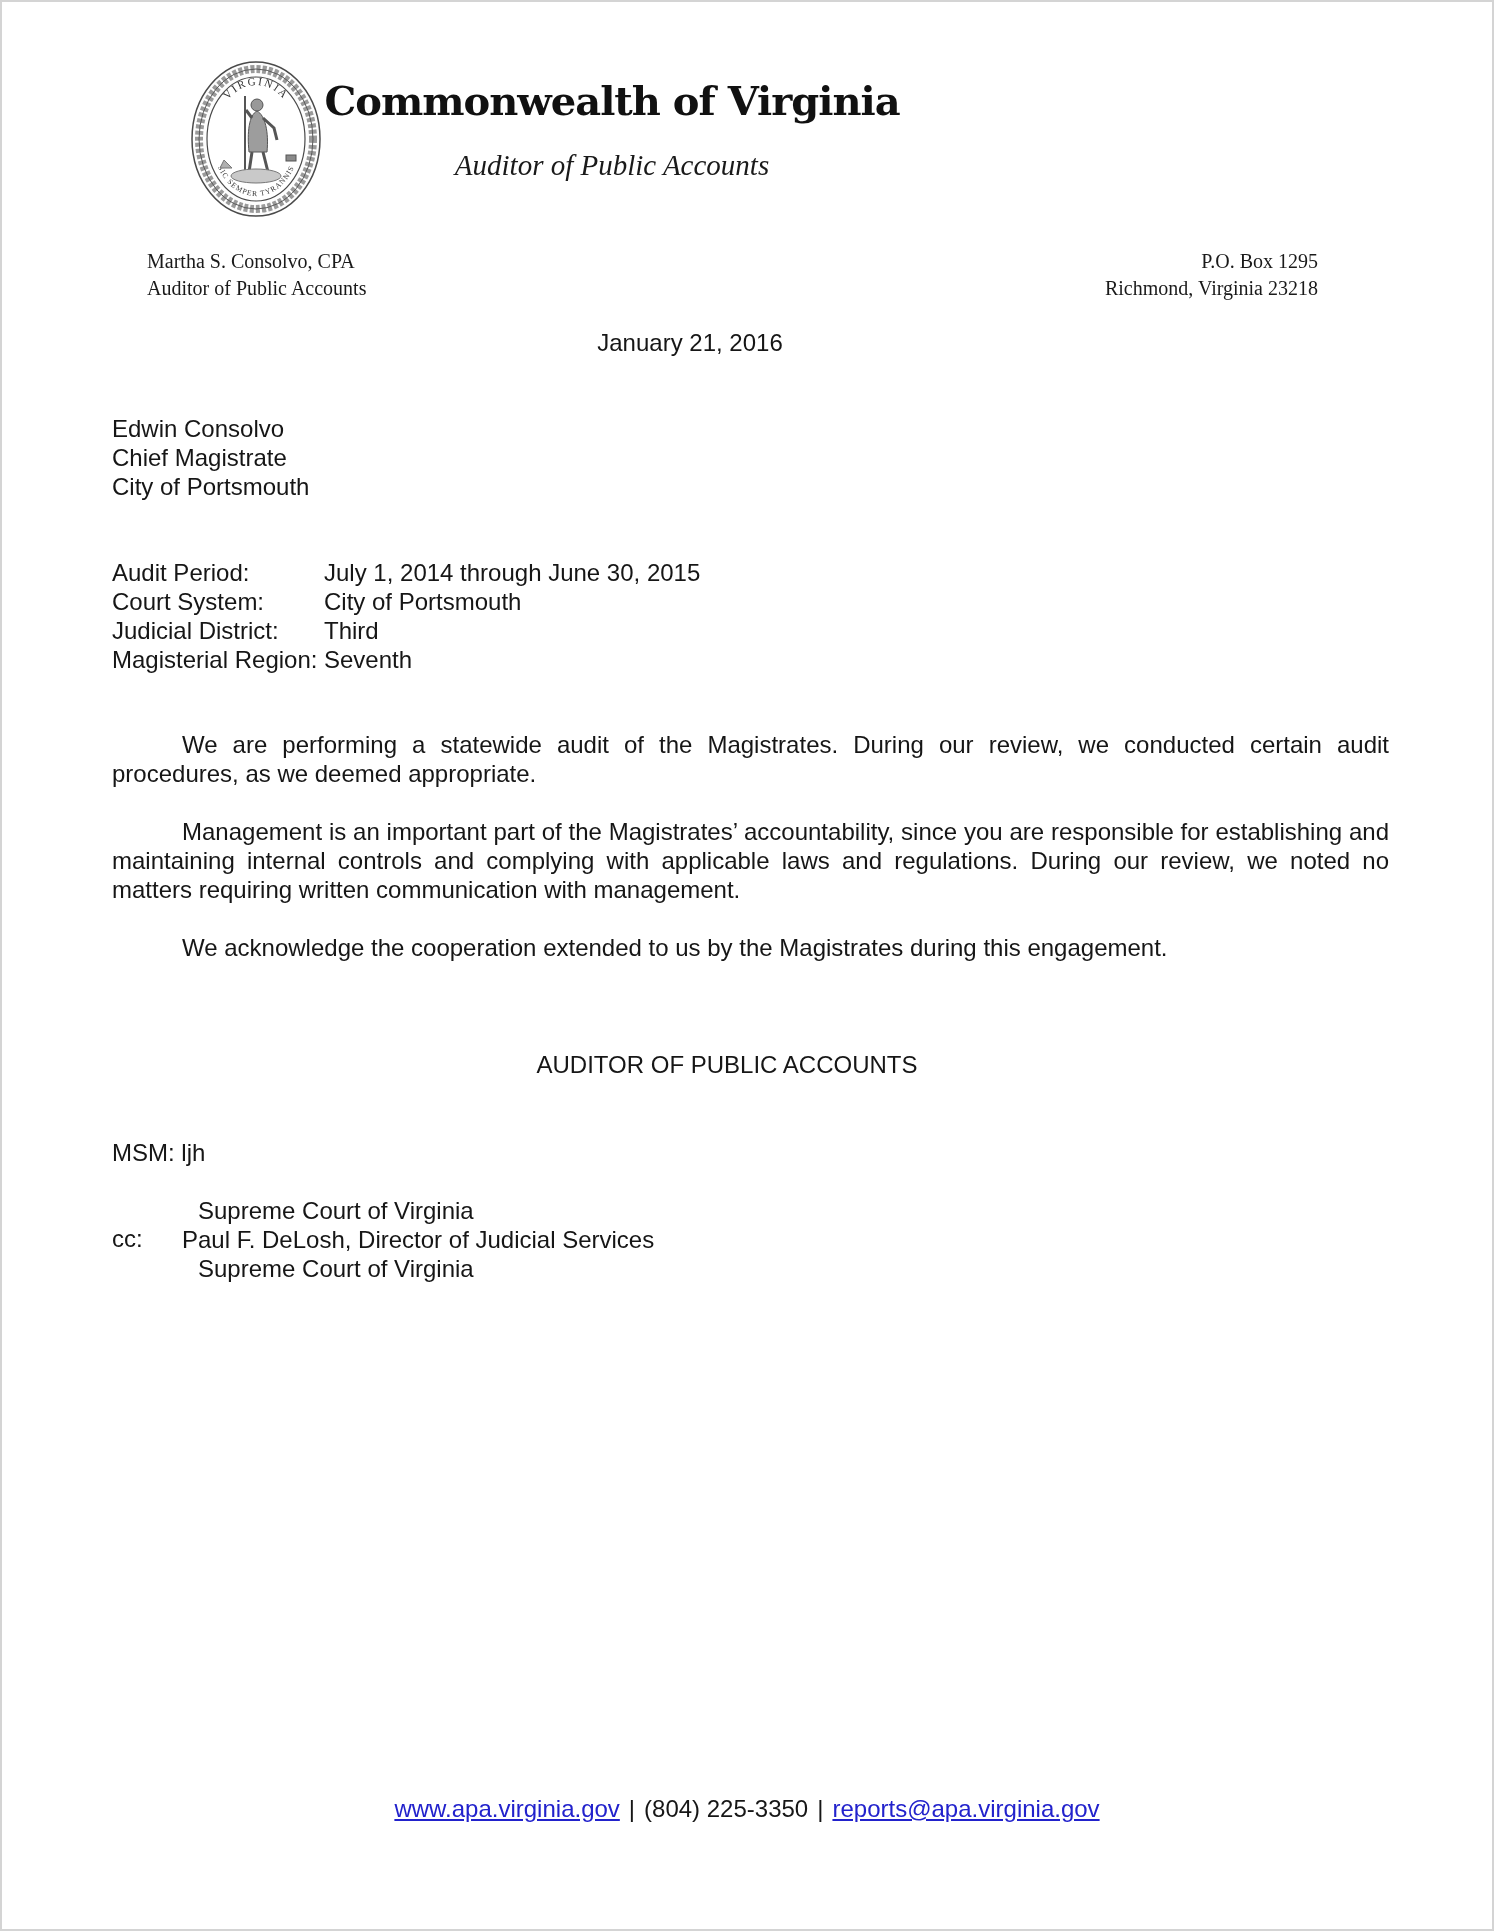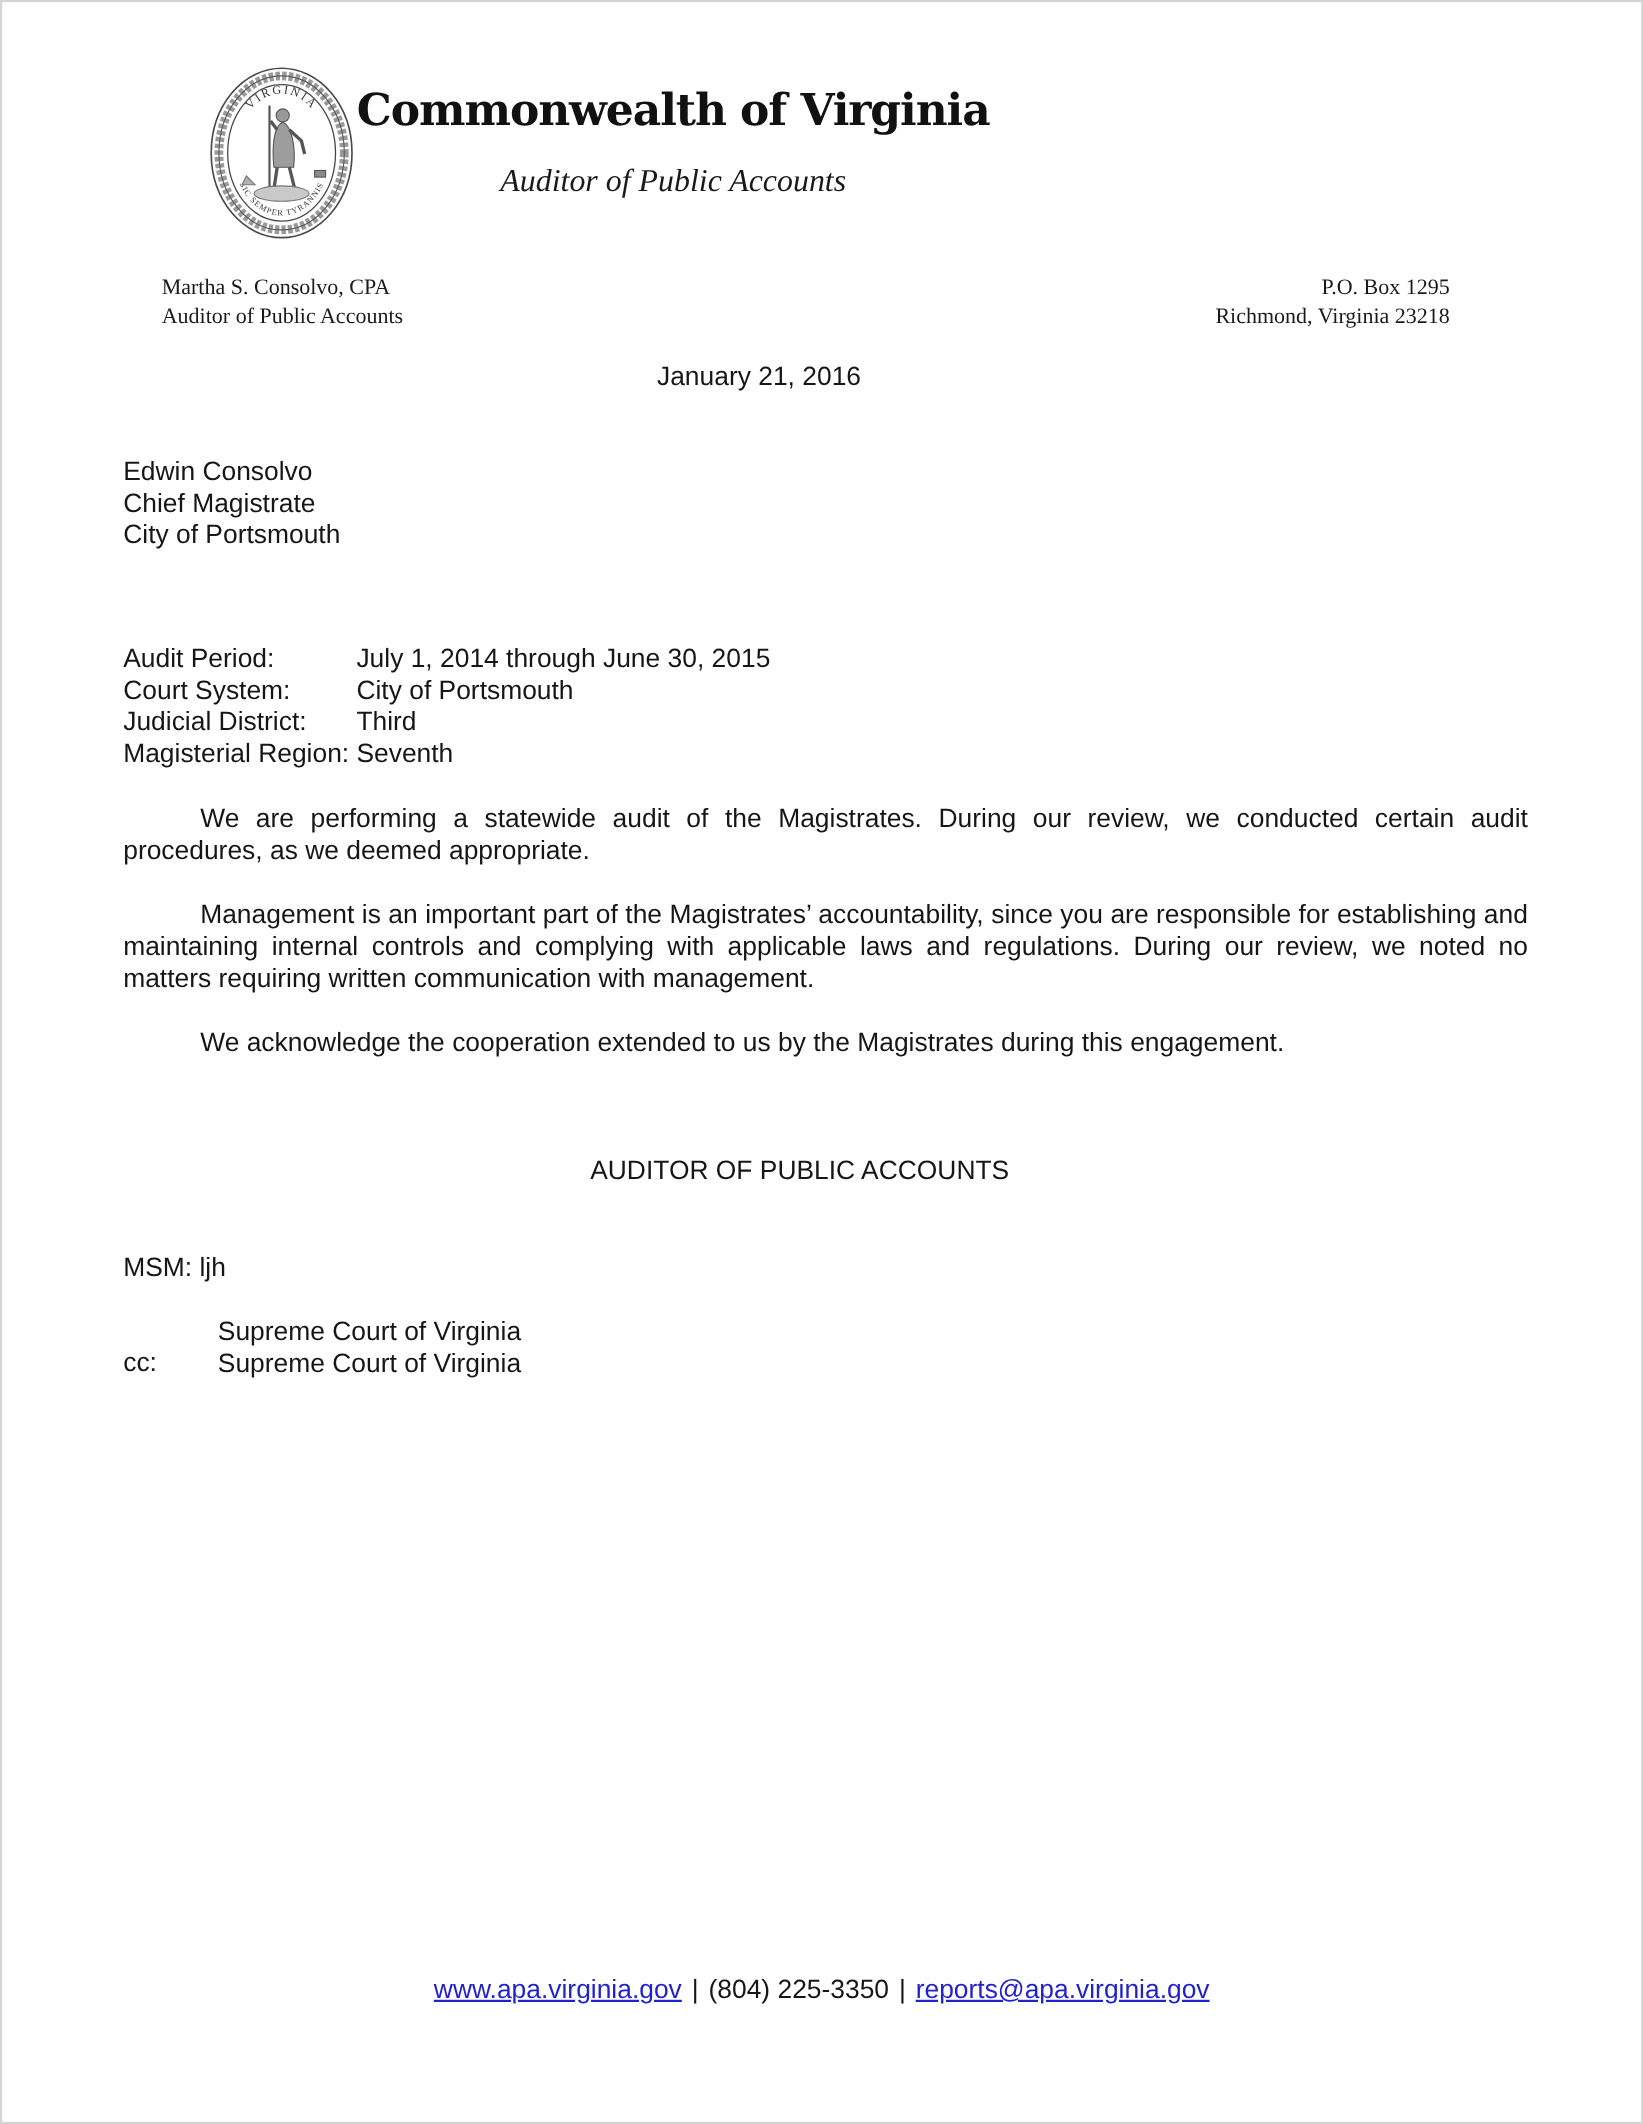--- a/index.html
+++ b/index.html
@@ -49,21 +49,21 @@
   
   .date-line {
     position:absolute; left:0; top:326px; width:1376px;
     text-align:center;
     font-size:24px; line-height:29px;
   }
   .recipient { position:absolute; left:110px; top:412px; font-size:24px; line-height:29px; }
   .audit-info {
     position:absolute; left:110px; top:556px;
     display:grid; grid-template-columns:212px auto;
-    font-size:24px; line-height:29px;margin-top:26px;
+    font-size:24px; line-height:29px;
   }
   .body-text {
     position:absolute; left:110px; top:728px; width:1277px;
     font-size:24px; line-height:29px;
   }
   .body-text p {
     margin:0 0 29px 0;
     text-indent:70px;
     text-align:justify;
   }
@@ -162,20 +162,21 @@
   </div>
 
   <div class="signature-line">AUDITOR OF PUBLIC ACCOUNTS</div>
 
   <div class="reference-line">MSM: ljh</div>
 
   <div class="cc-block">
     <div class="cc-label">cc:</div>
     <div class="cc-entries">
       <div class="cc-entry-org">Supreme Court of Virginia</div>
+      <div>Paul F. DeLosh, Director of Judicial Services</div>
       <div class="cc-entry-org">Supreme Court of Virginia</div>
     </div>
   </div>
 
   <div class="footer">
     <a href="#">www.apa.virginia.gov</a><span class="sep">|</span><span>(804) 225-3350</span><span class="sep">|</span><a href="#">reports@apa.virginia.gov</a>
   </div>
 
 </div>
 

